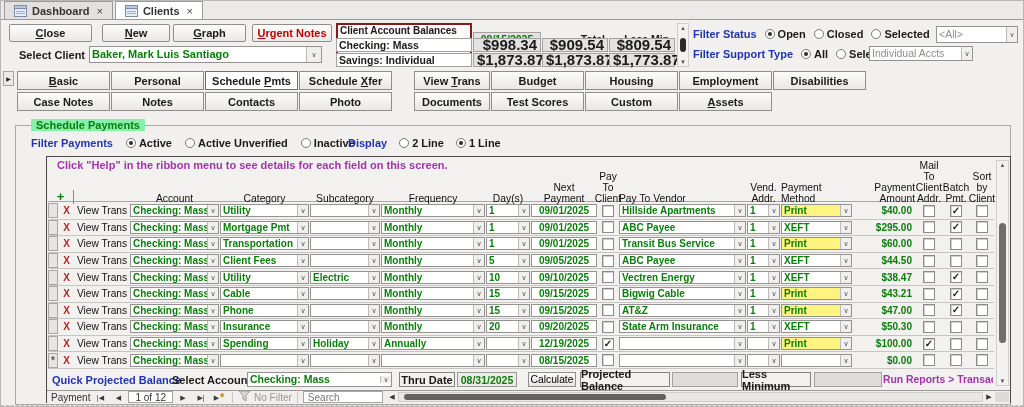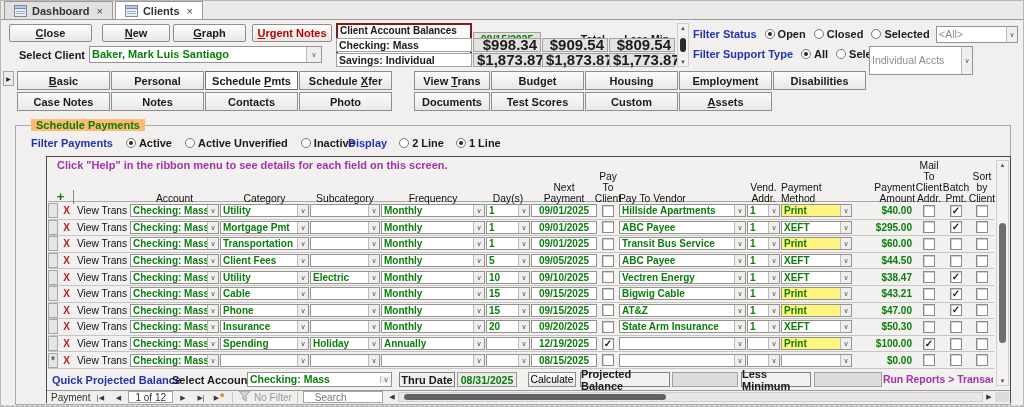--- a/index.html
+++ b/index.html
@@ -42,33 +42,33 @@
   .balthumb{width:6px;height:14px;background:#2b2b2b;border-radius:3px}
   
   .bluelab{color:#2233b0;font-weight:700}
   .fline1{position:absolute;left:692px;top:27px;display:flex;align-items:center;gap:8px}
   .fline2{position:absolute;left:692px;top:47px;display:flex;gap:8px}
   .ropt{display:inline-flex;align-items:center;gap:3px;cursor:default}
   .rlab{font-weight:700}
   .radio{width:10px;height:10px;border:1px solid #7a7978;border-radius:50%;background:#fff;position:relative;display:inline-block;flex:none}
   .radio.sel::after{content:"";position:absolute;inset:2px;background:#2b2b2b;border-radius:50%}
   .combo-all{position:absolute;left:935px;top:25px;width:82px;height:17px}
-  .combo-support{position:absolute;left:868px;top:45px;width:104px;height:29px}
+  .combo-support{position:absolute;left:868px;top:45px;width:104px;height:15px}
   
   .leftmarker{position:absolute;left:2px;top:70px;width:11px;height:15px;border:1px solid #a5a4a2;background:#ecebe9;display:flex;align-items:center;justify-content:center;color:#222}
   .leftmarker::before{content:"▶";font-size:6px}
   .tabrow{position:absolute;left:16px;display:flex}
   .tabrow1{top:70px}
   .tabrow2{top:91px}
   .ftab{width:93px;height:19px;margin-right:1px;border:1px solid #8f8e8c;background:linear-gradient(#fbfbfa,#e9e8e6);font-family:"Liberation Sans",sans-serif;font-weight:700;font-size:11px;color:#1a1a1a}
   .ftab.t5{margin-left:21px;width:76px}
   .ftab.active{background:#fff;border-color:#6f6e6c}
   
   .groupbox{position:absolute;left:14px;top:124px;width:996px;height:280px;border:1px solid #aaa9a7}
-  .gb-label{position:absolute;left:30px;top:118px;background:#fdba74;padding:0 5px;color:#0a7d0a;font-weight:700;z-index:2}
+  .gb-label{position:absolute;left:30px;top:118px;background:#86efac;padding:0 5px;color:#0a7d0a;font-weight:700;z-index:2}
   .fp-line{position:absolute;left:30px;top:136px;display:flex;align-items:center;gap:13px;z-index:2}
   .disp-line{position:absolute;left:347px;top:136px;display:flex;align-items:center;gap:12px;z-index:2}
   
   .innerbox{position:absolute;left:45px;top:155px;width:965px;height:247px;border:1px solid #4a4a48;background:#f2f1ef}
   .helptext{position:absolute;left:10px;top:2px;color:#a233ab;font-weight:700;white-space:nowrap}
   .ghead,.grow{display:grid;grid-template-columns:10px 15px 54px 89px 89px 70px 104px 44px 66px 20px 127px 33px 71px 62px 26px 26px 24px;column-gap:1px}
   .ghead{position:absolute;left:1px;top:3px;width:946px;height:42px;align-items:end;padding-bottom:2px;border-bottom:1px solid #a9a8a6}
   .hcell{font-size:10.3px;line-height:11px;white-space:pre-line;color:#111;overflow:visible}
   .hc{justify-self:center;text-align:center}
   .hl{justify-self:start;text-align:left}
@@ -110,21 +110,21 @@
   .nb::before{font-size:7px;line-height:7px}
   .nb-first::before{content:"|◀"}
   .nb-prev::before{content:"◀"}
   .nb-next::before{content:"▶"}
   .nb-last::before{content:"▶|"}
   .nb-new::before{content:"▶"}
   .nb-new::after{content:"*";color:#c77b00;font-size:11px;font-weight:700;margin-left:1px;line-height:8px}
   .navcount{border:1px solid #a5a4a2;background:#fff;height:12px;padding:0 6px;display:flex;align-items:center;flex:none}
   .navsep{width:1px;height:11px;background:#c8c7c5;margin:0 3px;flex:none}
   .nofilter{display:flex;align-items:center;gap:3px;color:#9a9998;flex:none}
-  .searchbox{width:80px;height:12px;border:1px solid #a5a4a2;font-size:10px;padding:0 11px;font-family:"Liberation Sans",sans-serif;flex:none}
+  .searchbox{width:80px;height:12px;border:1px solid #a5a4a2;font-size:10px;padding:0 4px;font-family:"Liberation Sans",sans-serif;flex:none}
   .hs{display:flex;align-items:center;flex:1;height:100%;margin:0 1px}
   .hsl::before{content:"◀";font-size:7px;color:#333}
   .hsr::before{content:"▶";font-size:7px;color:#333}
   .hsl,.hsr{width:12px;display:flex;justify-content:center;flex:none}
   .hstrack{flex:1;height:10px;background:#e8e7e5;border:1px solid #cfcecc;position:relative}
   .hsthumb{position:absolute;left:5px;top:1px;width:262px;height:6px;background:#636260;border-radius:4px}
   .hscorner{width:14px;height:10px;background:#dcdbd9;flex:none}
   .formbottom{position:absolute;left:0;top:404px;width:100%;border-top:1px dashed #c5c4c2}
 </style>
 </head>

